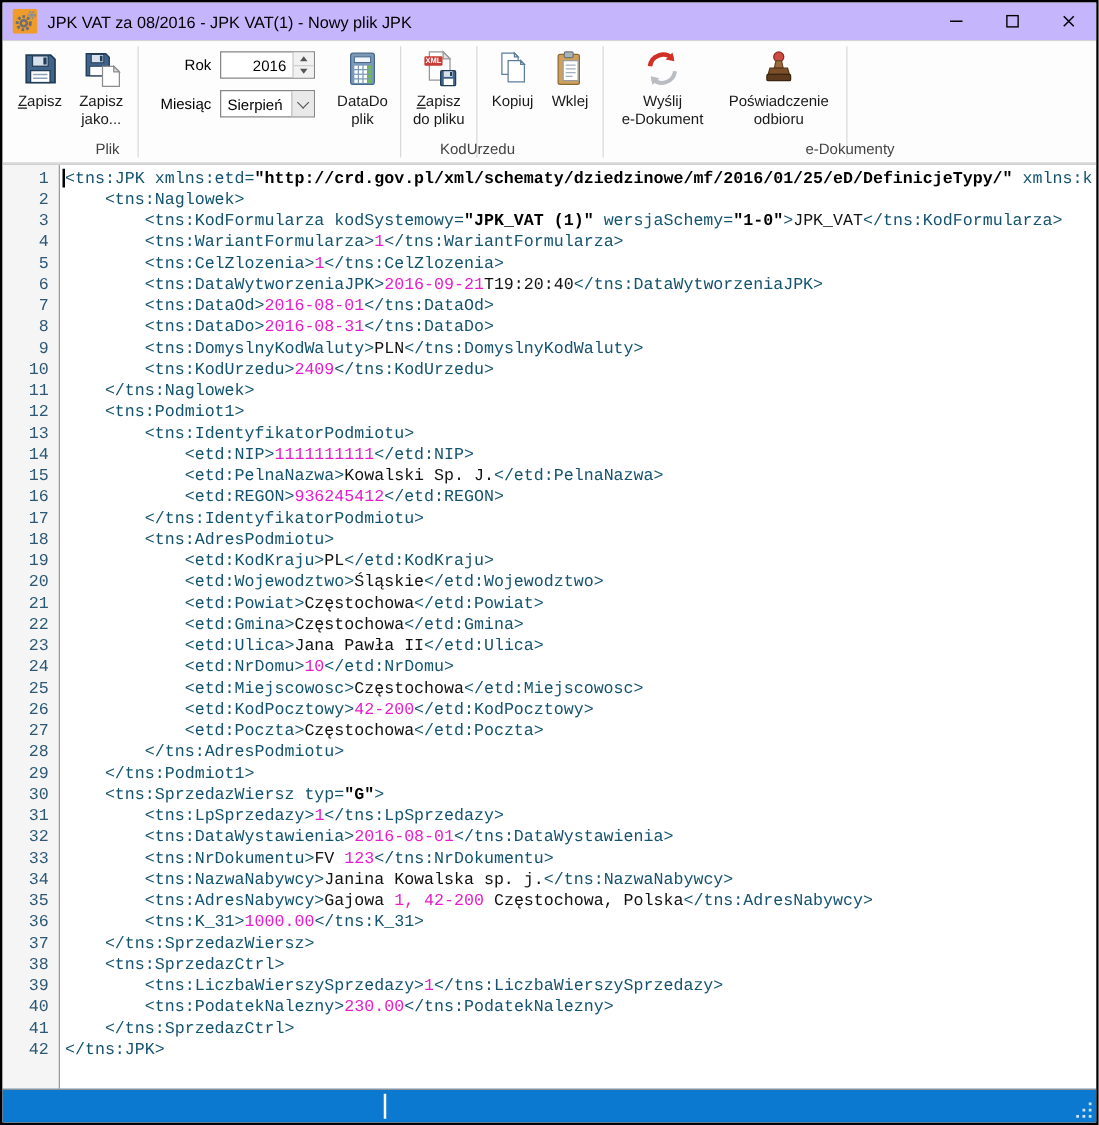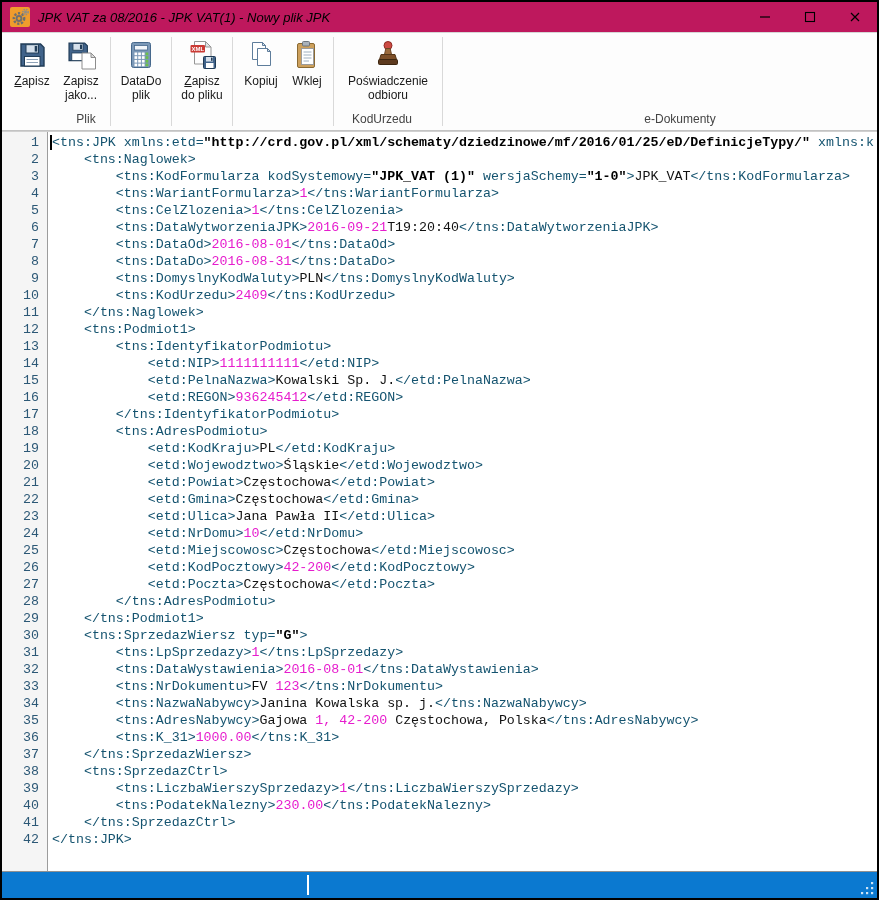--- a/index.html
+++ b/index.html
@@ -1,20 +1,20 @@
 <!DOCTYPE html>
 <html style="--c-tag: #14536f; --c-num: #e61ccd; --c-attr: #000000; --c-text: #111111;"><head>
 <meta charset="utf-8">
 <style>
   html,body{margin:0;padding:0;}
   body{width:879px;height:900px;font-family:"Liberation Sans",sans-serif;}
   .window{box-sizing:border-box;width:879px;height:900px;border:2px solid #000;background:#fff;display:flex;flex-direction:column;overflow:hidden;}
 
   
-  .titlebar{flex:none;height:30px;display:flex;align-items:center;padding-left:8px;background:#be185d;border-bottom:1px solid #d6d6d6;font-style:italic;}
+  .titlebar{flex:none;height:30px;display:flex;align-items:center;padding-left:8px;background:#c4b5fd;border-bottom:1px solid #d6d6d6;}
   .app-icon{width:20px;height:20px;margin-right:8px;flex:none;}
   .title-text{font-size:13px;color:#000;white-space:nowrap;}
   .win-controls{margin-left:auto;display:flex;height:100%;}
   .win-btn{width:45px;height:100%;display:flex;align-items:center;justify-content:center;}
 
   
   .ribbon{flex:none;height:97px;display:flex;position:relative;background:#fdfdfd;border-bottom:1px solid #c3c3c3;padding-left:4px;}
   .rb-sep{flex:none;width:1px;background:#d9d9d9;margin:4px 2px;}
   .grp-body{display:flex;align-items:flex-start;padding:3px 2px 0 2px;}
   .tb-btn{display:flex;flex-direction:column;align-items:center;padding-top:3px;cursor:default;justify-content:space-between;}
@@ -128,20 +128,45 @@
         </span>
         <span class="lbl">
           <div>Zapisz</div>
           <div>jako...</div>
         </span>
       </div>
     </div>
 
     <div class="rb-sep"></div>
 
+    <div class="fields">
+      <div class="frow">
+        <span class="flabel">Rok</span>
+        <div class="spin">
+          <span class="spin-val">2016</span>
+          <div class="spinner">
+            <div class="sbtn">
+                <i class="tri-up"></i>
+              </div>
+            <div class="sbtn">
+                <i class="tri-down"></i>
+              </div>
+          </div>
+        </div>
+      </div>
+      <div class="frow">
+        <span class="flabel">Miesiąc</span>
+        <div class="combo">
+          <span class="combo-val">Sierpień</span>
+          <div class="combo-btn">
+              <i class="chev"></i>
+            </div>
+        </div>
+      </div>
+    </div>
 
     <div class="grp-body">
       <div class="tb-btn" style="width:52px">
         <span class="tb-icon">
           <svg viewBox="0 0 32 32">
             <rect x="6.5" y="3.5" width="19" height="25" rx="2" fill="#7b98b7" stroke="#46688c"></rect>
             <rect x="9.5" y="6.5" width="13" height="4.5" fill="#f2f6fa" stroke="#46688c" stroke-width="0.8"></rect>
             <g fill="#fff">
               <rect x="9.5" y="13.5" width="2.7" height="2.7"></rect>
                 <rect x="13.2" y="13.5" width="2.7" height="2.7"></rect>
@@ -223,20 +248,34 @@
         <span class="lbl">
           <div>Wklej</div>
 
         </span>
       </div>
     </div>
 
     <div class="rb-sep"></div>
 
     <div class="grp-body">
+      <div class="tb-btn" style="width:86px">
+        <span class="tb-icon">
+          <svg viewBox="0 0 32 32">
+            <path d="M6 14A10.5 10.5 0 0 1 24 8" fill="none" stroke="#d22f27" stroke-width="3.6"></path>
+            <path d="M24 3l1.5 7-7-1.5z" fill="#d22f27"></path>
+            <path d="M26 18A10.5 10.5 0 0 1 8 24" fill="none" stroke="#b9bdc2" stroke-width="3.2"></path>
+            <path d="M8 29l-1.5-7 7 1.5z" fill="#b9bdc2"></path>
+          </svg>
+        </span>
+        <span class="lbl">
+          <div>Wyślij</div>
+          <div>e-Dokument</div>
+        </span>
+      </div>
       <div class="tb-btn" style="width:100px">
         <span class="tb-icon">
           <svg viewBox="0 0 32 32">
             <circle cx="16" cy="6.5" r="4" fill="#cc4b43" stroke="#8e2a24"></circle>
             <path d="M13.8 9.5h4.4l1.3 6h-7z" fill="#9b6a3c" stroke="#6b4523"></path>
             <path d="M9 15.5h14l1.5 5h-17z" fill="#7d4f28" stroke="#543517"></path>
             <rect x="6.5" y="20.5" width="19" height="5" rx="1" fill="#5d3a1e" stroke="#3c250f"></rect>
           </svg>
         </span>
         <span class="lbl">

